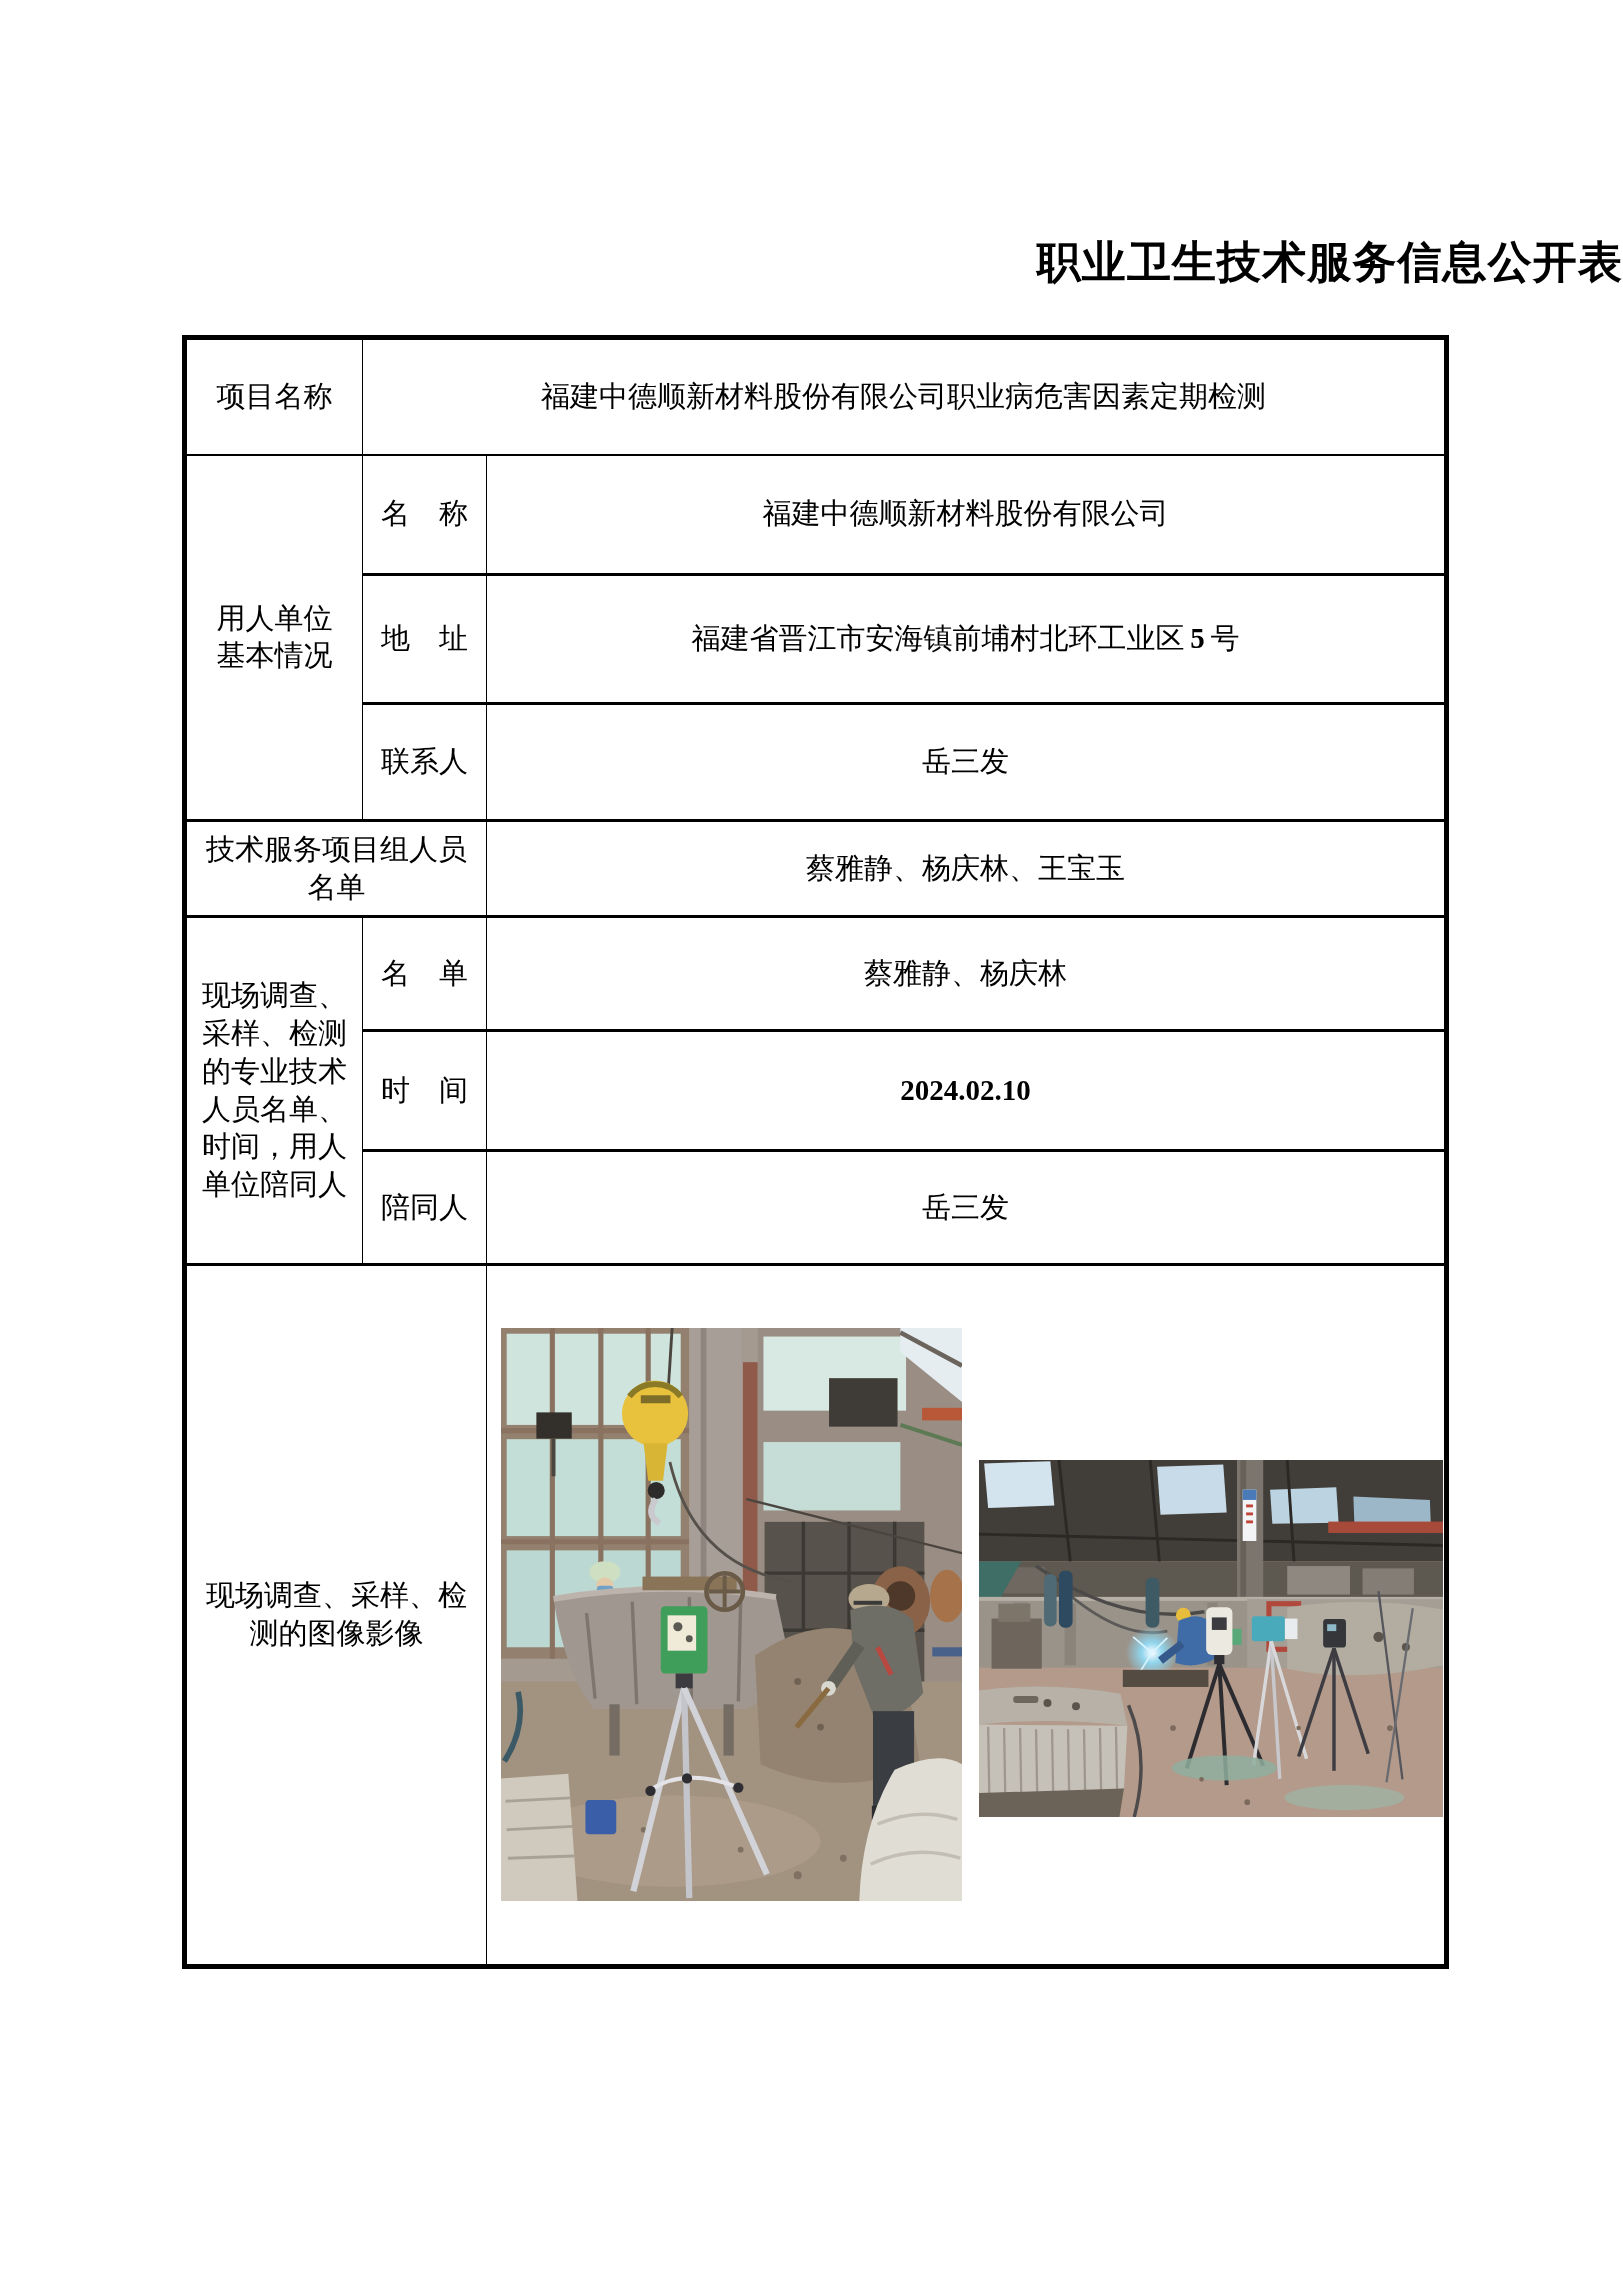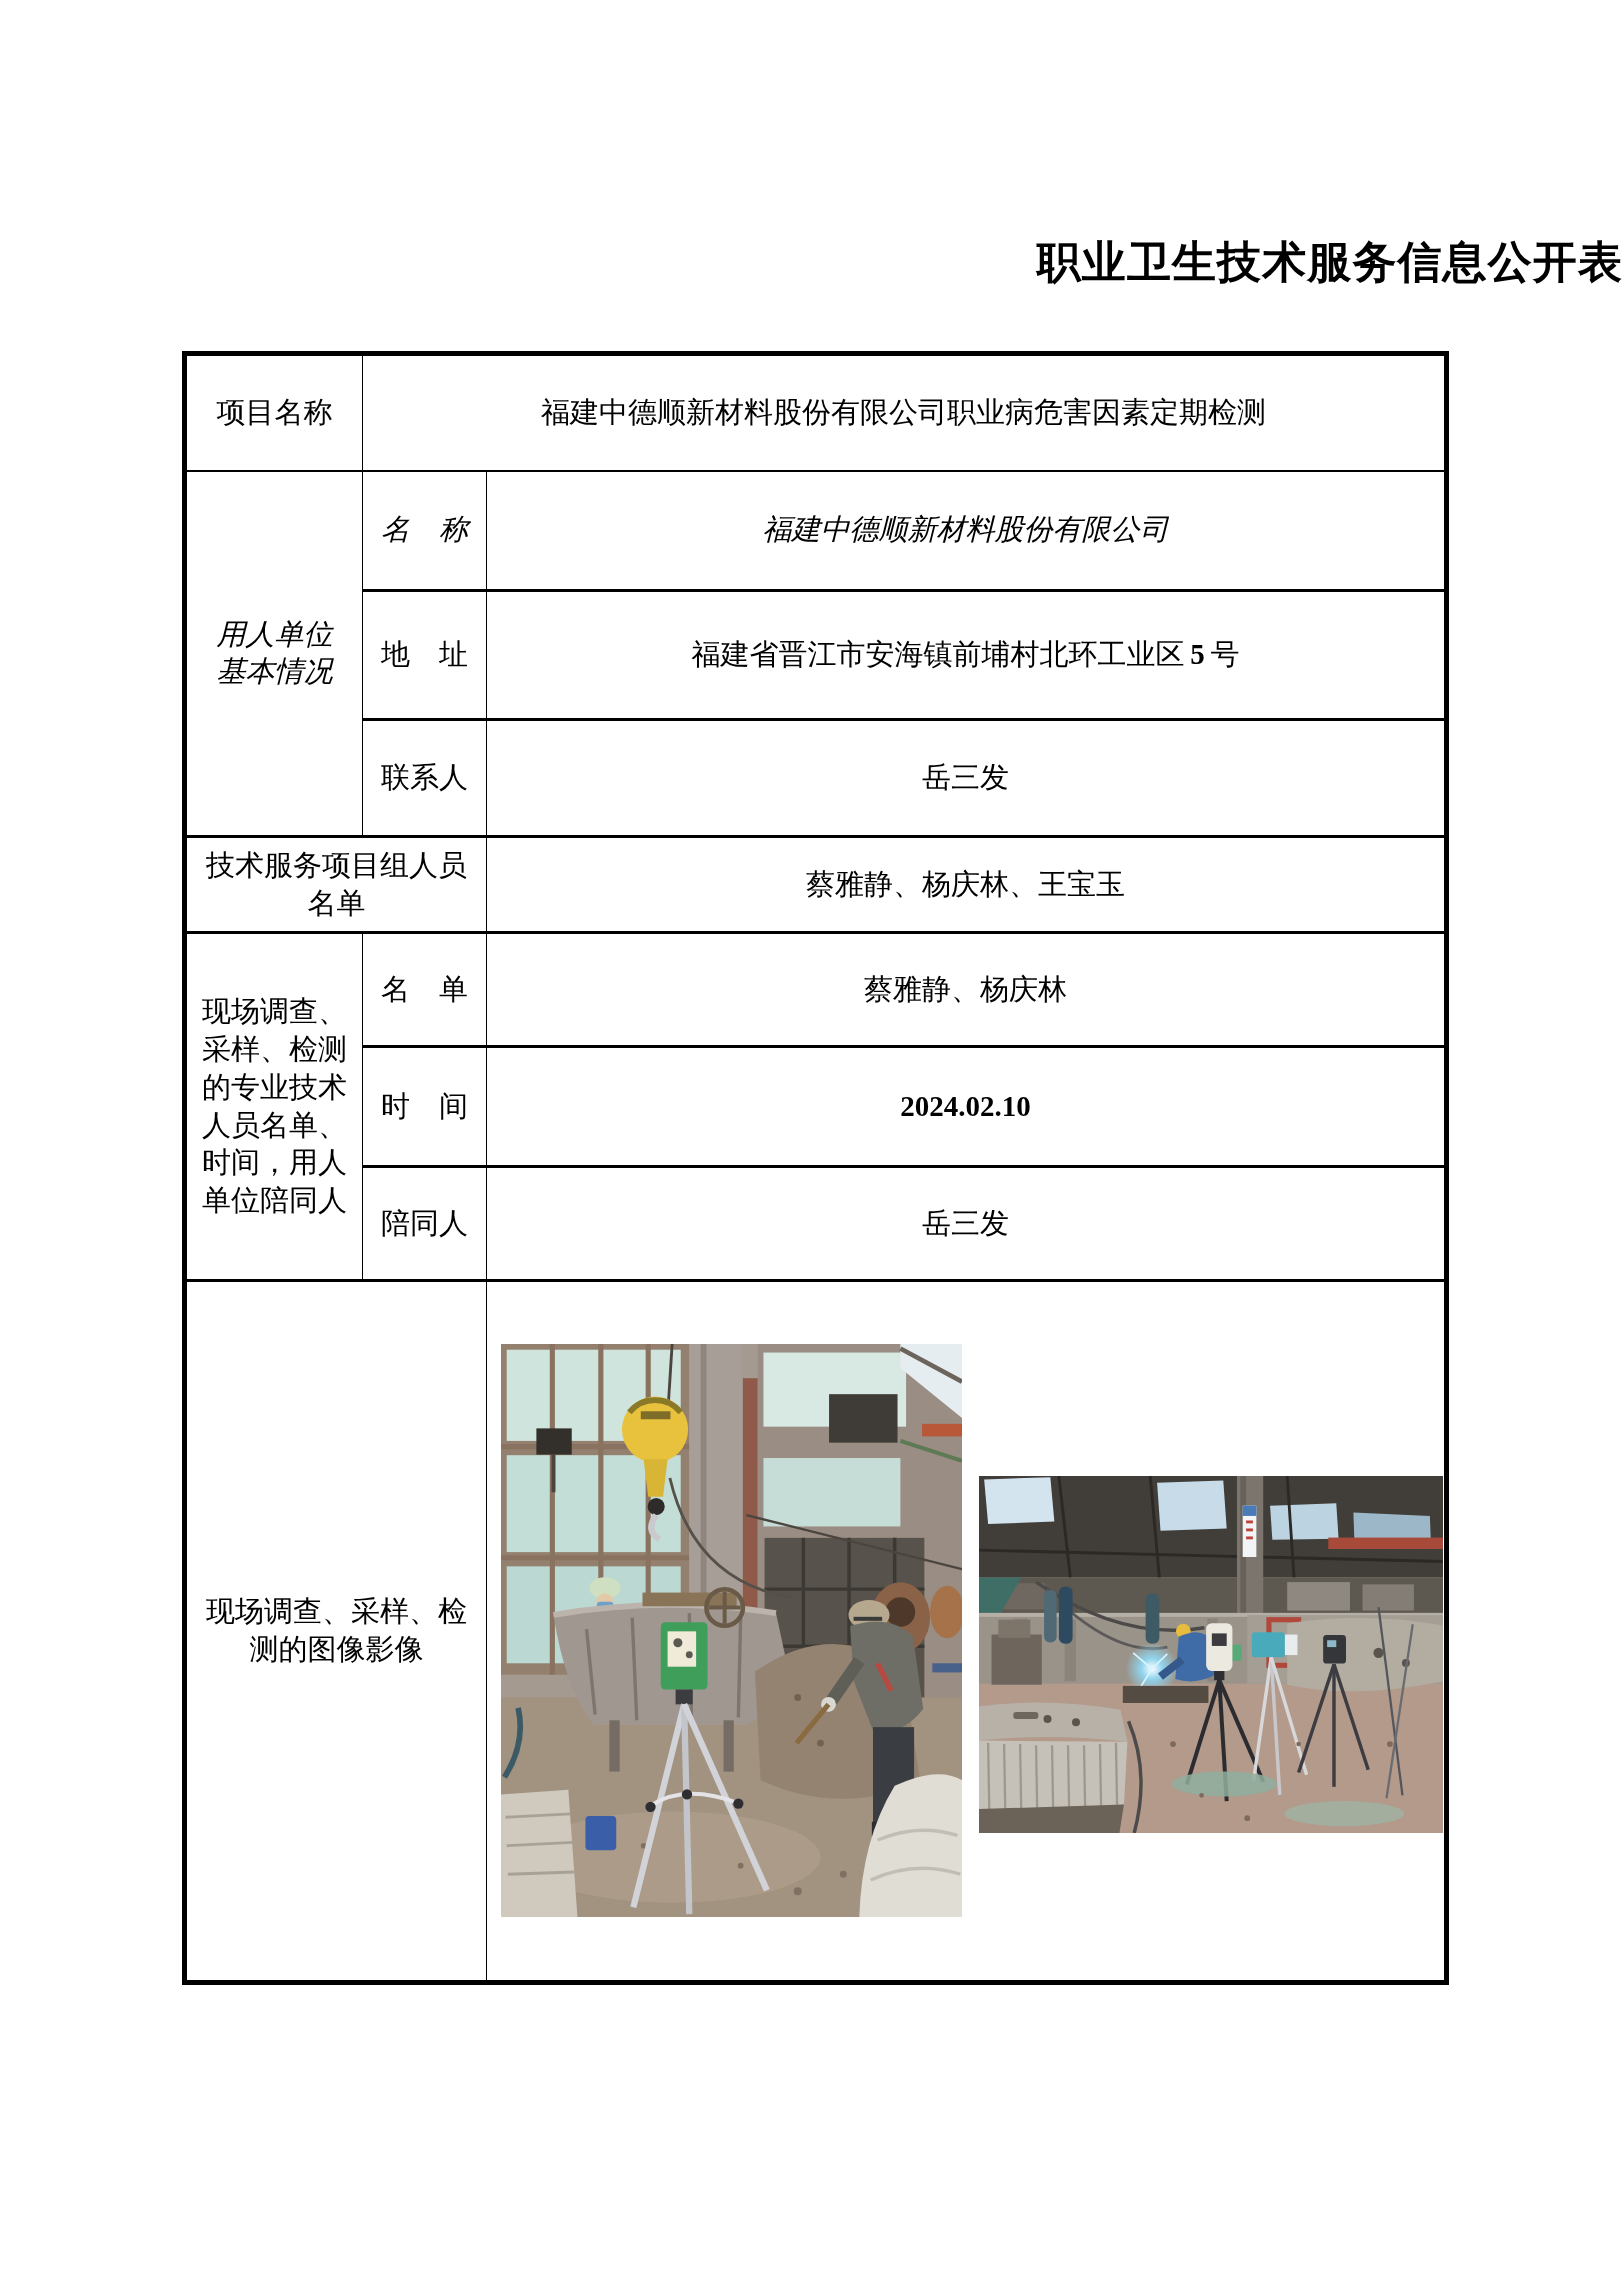--- a/index.html
+++ b/index.html
@@ -14,39 +14,39 @@
     position: absolute;
     top: 233px; left: 0; width: 1623px;
     margin: 0;
     text-align: right;
     font-size: 44px;
     font-weight: bold;
     letter-spacing: 1.1px;
   }
   table.form {
     position: absolute;
-    left: 182px; top: 351px;
+    left: 182px; top: 335px;
     width: 1263px;
     border-collapse: collapse;
     table-layout: fixed;
     border: 5.1px solid #000;
   }
   table.form td {
     border: 1.7px solid #000;
     border-top-width: 3.4px;
     border-bottom-width: 3.4px;
     text-align: center;
     vertical-align: middle;
     font-size: 29px;
     line-height: 1.3;
     padding: 0 10.3px;
     overflow: hidden;
   }
   tr.r1 td { border-bottom-width: 2.3px; }
-  tr.r2 td { border-top-width: 2.3px; font-style: italic; }
+  tr.r2 td { border-top-width: 2.3px; }
   .ml { white-space: pre-line; line-height: 1.58; }
   .bold { font-weight: bold; }
   .addr-num { font-weight: bold; margin: 0 5.7px; }
   td.photos-cell { position: relative; padding: 0; }
   .photo { position: absolute; overflow: hidden; }
   .photo svg { display: block; width: 100%; height: 100%; }
   .photo1 { left: 14.3px; top: 62px; width: 461px; height: 573px; }
   .photo2 { left: 492px; top: 194px; width: 464px; height: 357px; }
 </style>
 </head>

